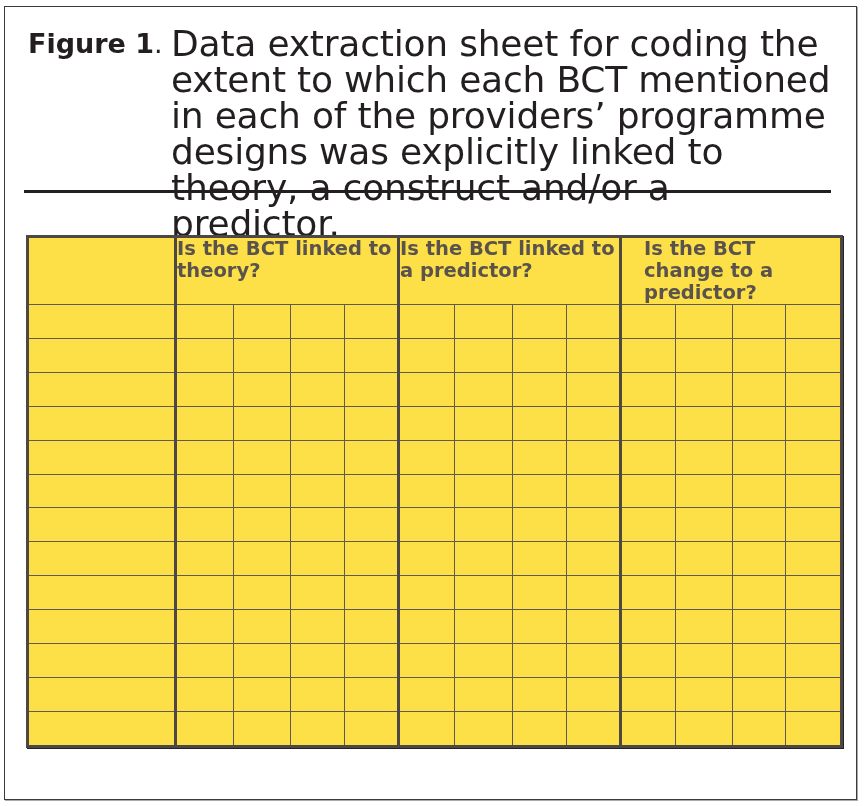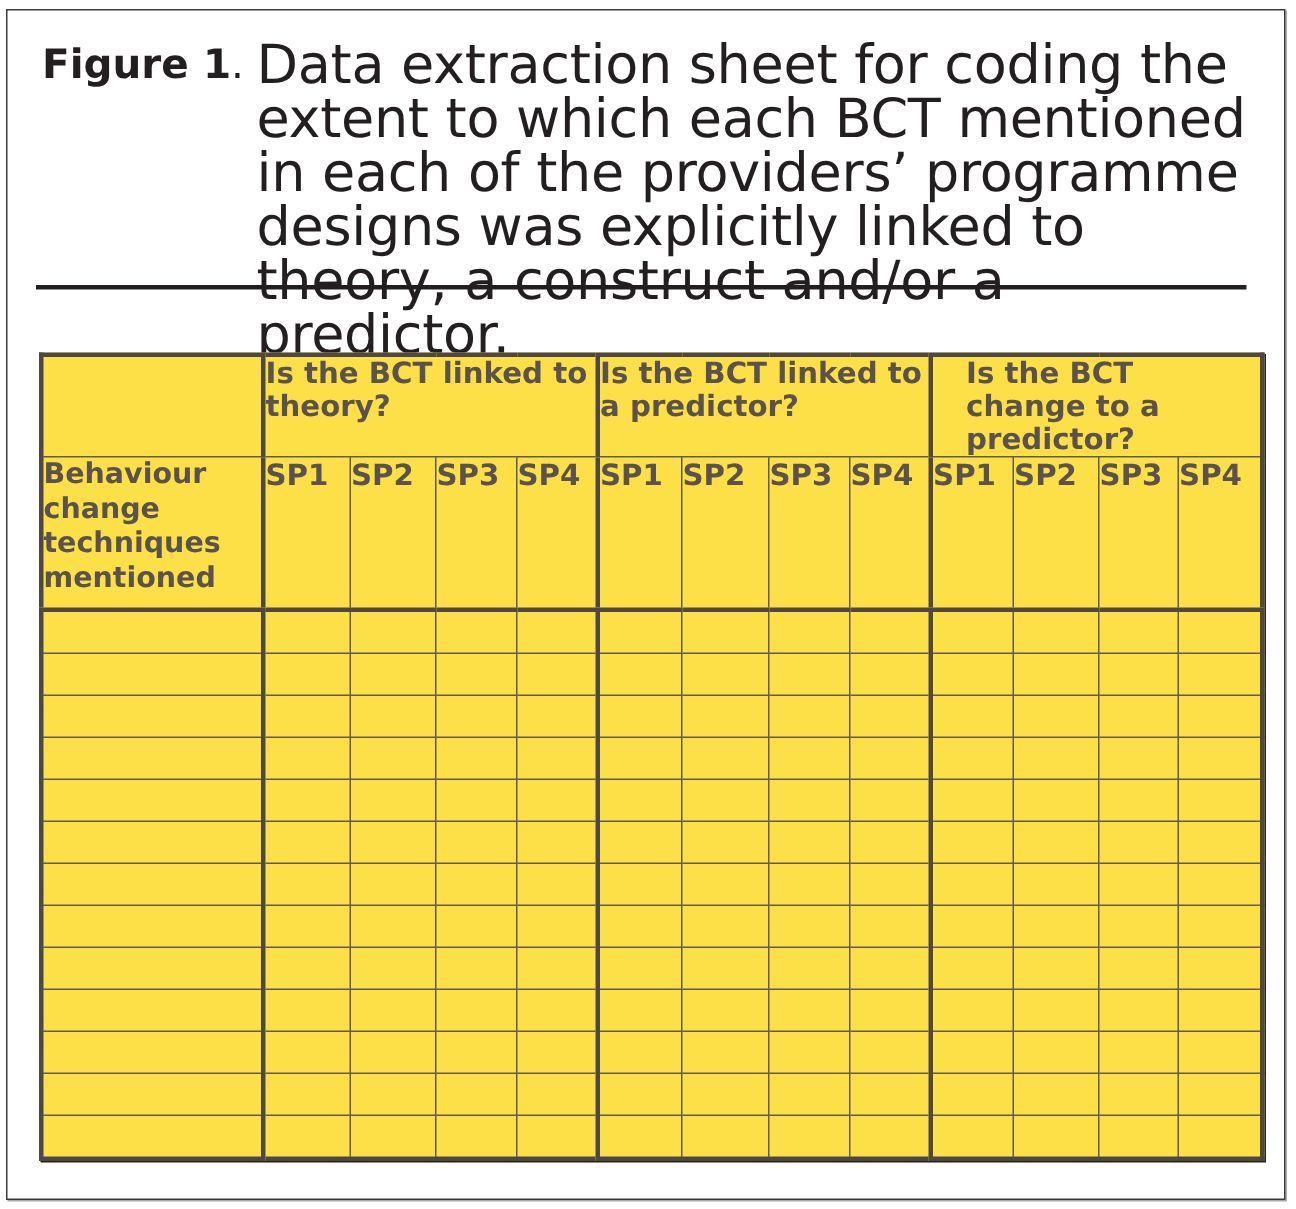--- a/index.html
+++ b/index.html
@@ -48,35 +48,20 @@
       <col style="width:53px">
       <col style="width:56px">
   </colgroup>
   <thead>
     <tr>
       <th class="group-blank"></th>
       <th class="group thick-l" colspan="4">Is the BCT linked to theory?</th>
       <th class="group thick-l" colspan="4">Is the BCT linked to a predictor?</th>
       <th class="group pred thick-l" colspan="4">Is the BCT change to a predictor?</th>
     </tr>
-    <tr>
-      <th class="bct thick-b">Behaviour change techniques mentioned</th>
-      <th class="sp thick-l thick-b">SP1</th>
-      <th class="sp thick-b">SP2</th>
-      <th class="sp thick-b">SP3</th>
-      <th class="sp thick-b">SP4</th>
-      <th class="sp thick-l thick-b">SP1</th>
-      <th class="sp thick-b">SP2</th>
-      <th class="sp thick-b">SP3</th>
-      <th class="sp thick-b">SP4</th>
-      <th class="sp thick-l thick-b">SP1</th>
-      <th class="sp thick-b">SP2</th>
-      <th class="sp thick-b">SP3</th>
-      <th class="sp thick-b">SP4</th>
-    </tr>
   </thead>
   <tbody id="sheet-body">
       <tr>
         <td class="cell"></td>
         <td class="cell thick-l"></td>
         <td class="cell"></td>
         <td class="cell"></td>
         <td class="cell"></td>
         <td class="cell thick-l"></td>
         <td class="cell"></td>

